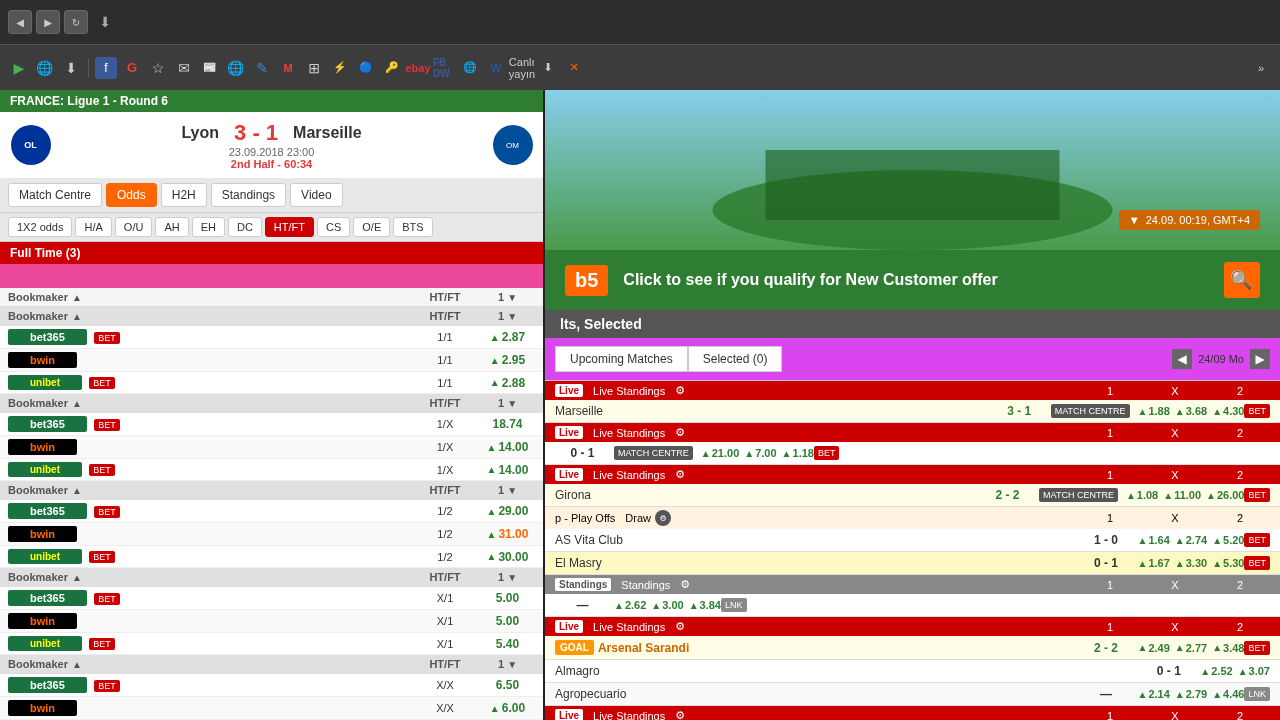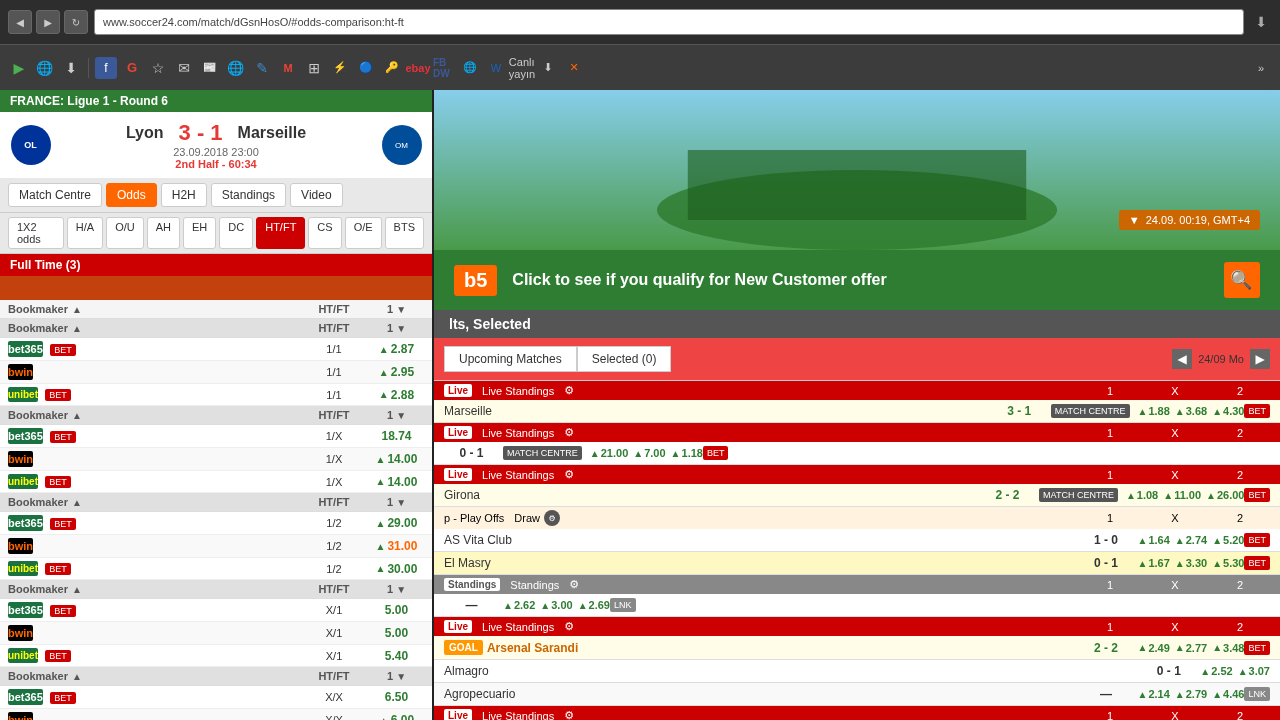--- a/index.html
+++ b/index.html
@@ -17,21 +17,21 @@
 
     
     .browser-toolbar { background: #2d2d2d; height: 45px; display: flex; align-items: center; padding: 0 8px; gap: 4px; }
     .toolbar-icon { width: 22px; height: 22px; display: flex; align-items: center; justify-content: center; font-size: 14px; cursor: pointer; color: #ccc; }
     .toolbar-separator { width: 1px; height: 20px; background: #555; margin: 0 2px; }
 
     
     .main-layout { display: flex; height: 630px; }
 
     
-    .left-panel { width: 434px; background: #c2410c; height: 630px; overflow: hidden; border-right: 2px solid #222; }
+    .left-panel { width: 545px; background: #ec4899; height: 630px; overflow: hidden; border-right: 2px solid #222; }
 
     
     .match-header { background: #2e7d32; color: white; padding: 4px 10px; font-size: 12px; font-weight: bold; }
     .match-teams { background: white; padding: 8px; display: flex; align-items: center; justify-content: space-between; }
     .team-logo { width: 45px; height: 45px; display: flex; align-items: center; justify-content: center; }
     .team-logo-left { background: #003399; border-radius: 50%; width: 40px; height: 40px; display: flex; align-items: center; justify-content: center; color: white; font-size: 8px; font-weight: bold; }
     .team-logo-right { background: #004080; border-radius: 50%; width: 40px; height: 40px; display: flex; align-items: center; justify-content: center; color: white; font-size: 8px; }
     .match-info { text-align: center; flex: 1; }
     .match-score-line { display: flex; align-items: center; justify-content: center; gap: 15px; }
     .team-name { font-size: 16px; font-weight: bold; color: #333; }
@@ -54,21 +54,21 @@
 
     
     .odds-table { background: white; margin-top: 24px; }
     .odds-row-header { display: flex; align-items: center; padding: 3px 8px; background: #f5f5f5; border-bottom: 1px solid #ddd; font-size: 11px; font-weight: bold; color: #555; }
     .odds-row-header .bookmaker-col { flex: 1; display: flex; align-items: center; gap: 4px; }
     .odds-row-header .htft-col { width: 70px; text-align: center; }
     .odds-row-header .num-col { width: 55px; text-align: center; }
 
     .bookmaker-row { display: flex; align-items: center; padding: 3px 8px; border-bottom: 1px solid #eee; }
     .bookmaker-name { flex: 1; }
-    .bookmaker-logo { font-size: 11px; font-weight: bold; border-radius: 2px; padding: 2px 0; display: inline-block; }
+    .bookmaker-logo { font-size: 11px; font-weight: bold; border-radius: 2px; padding: 2px 22px; display: inline-block; }
     .bet365-logo { background: #1a7240; color: white; }
     .bwin-logo { background: #000; color: #ff6600; }
     .unibet-logo { background: #1a7240; color: #ffff00; font-size: 10px; }
     .bet-btn { background: #cc0000; color: white; font-size: 9px; padding: 1px 4px; border-radius: 2px; margin-left: 4px; cursor: pointer; }
     .htft-val { width: 70px; text-align: center; color: #333; font-size: 11px; }
     .odds-val { width: 55px; text-align: center; color: #2e7d32; font-size: 12px; display: flex; align-items: center; justify-content: center; gap: 2px; }
     .odds-arrow { color: #2e7d32; font-size: 10px; }
     .odds-num { font-weight: bold; }
 
     
@@ -80,21 +80,21 @@
     .offer-logo { background: #ff6600; color: white; font-size: 20px; font-weight: bold; padding: 4px 10px; border-radius: 3px; }
     .offer-text { font-size: 16px; font-weight: bold; color: white; }
     .offer-search { background: #ff6600; width: 36px; height: 36px; display: flex; align-items: center; justify-content: center; color: white; font-size: 18px; border-radius: 3px; margin-left: auto; cursor: pointer; }
 
     
     .time-indicator { background: #cc6600; color: white; padding: 4px 10px; font-size: 11px; display: inline-flex; align-items: center; gap: 6px; position: absolute; top: 120px; right: 20px; border-radius: 3px; }
 
     
     .results-section { background: #f0f0f0; height: 460px; overflow-y: auto; }
     .results-title { background: #555; color: white; padding: 6px 15px; font-size: 14px; font-weight: bold; }
-    .results-tabs { display: flex; gap: 0; padding: 8px 10px; background: #ef4444; align-items: center; border-bottom: 1px solid #ccc; }
+    .results-tabs { display: flex; gap: 0; padding: 8px 10px; background: #d946ef; align-items: center; border-bottom: 1px solid #ccc; }
     .results-tab { padding: 5px 14px; font-size: 12px; border: 1px solid #ccc; cursor: pointer; }
     .results-tab:not(.active) { background: white; color: #333; }
     .date-nav { display: flex; align-items: center; gap: 6px; margin-left: auto; font-size: 12px; }
     .date-nav-btn { background: #666; color: white; border: none; width: 20px; height: 20px; cursor: pointer; display: flex; align-items: center; justify-content: center; }
     .date-nav-label { color: #333; font-size: 11px; }
 
     
     .live-standings-row { background: #cc0000; color: white; display: flex; align-items: center; padding: 3px 10px; font-size: 11px; gap: 10px; }
     .live-badge { background: white; color: #cc0000; font-size: 10px; font-weight: bold; padding: 1px 4px; border-radius: 2px; }
     .standings-cols { display: flex; gap: 5px; margin-left: auto; }
@@ -126,23 +126,20 @@
   </style>
 </head>
 <body>
 
 <div class="browser-chrome">
   <div class="browser-top">
     <div class="browser-controls">
       <div class="browser-btn">◀</div>
       <div class="browser-btn">▶</div>
       <div class="browser-btn">↻</div>
-    </div>
-    <div class="address-bar">
-      <span>www.soccer24.com/match/dGsnHosO/#odds-comparison:ht-ft</span>
     </div>
     <div class="browser-actions">
       <div class="browser-action-btn">⬇</div>
     </div>
   </div>
   <div class="browser-toolbar" style="background:#3c3c3c;">
 
     <div class="toolbar-icon" style="color:#4caf50;">▶</div>
     <div class="toolbar-icon">🌐</div>
     <div class="toolbar-icon">⬇</div>
@@ -655,21 +652,21 @@
           <span class="odd-val">
               <span class="odds-arrow">▲</span>
               <span class="odd-num">2.62</span>
             </span>
           <span class="odd-val">
               <span class="odds-arrow">▲</span>
               <span class="odd-num">3.00</span>
             </span>
           <span class="odd-val">
               <span class="odds-arrow">▲</span>
-              <span class="odd-num">2.69</span>
+              <span class="odd-num">3.84</span>
             </span>
         </div>
         <span class="lnk">LNK</span>
       </div>
 
       <div class="live-standings-row">
         <span class="live-badge">Live</span>
         <span>Live Standings</span>
         <span style="cursor:pointer;">⚙</span>
         <div class="standings-cols">

